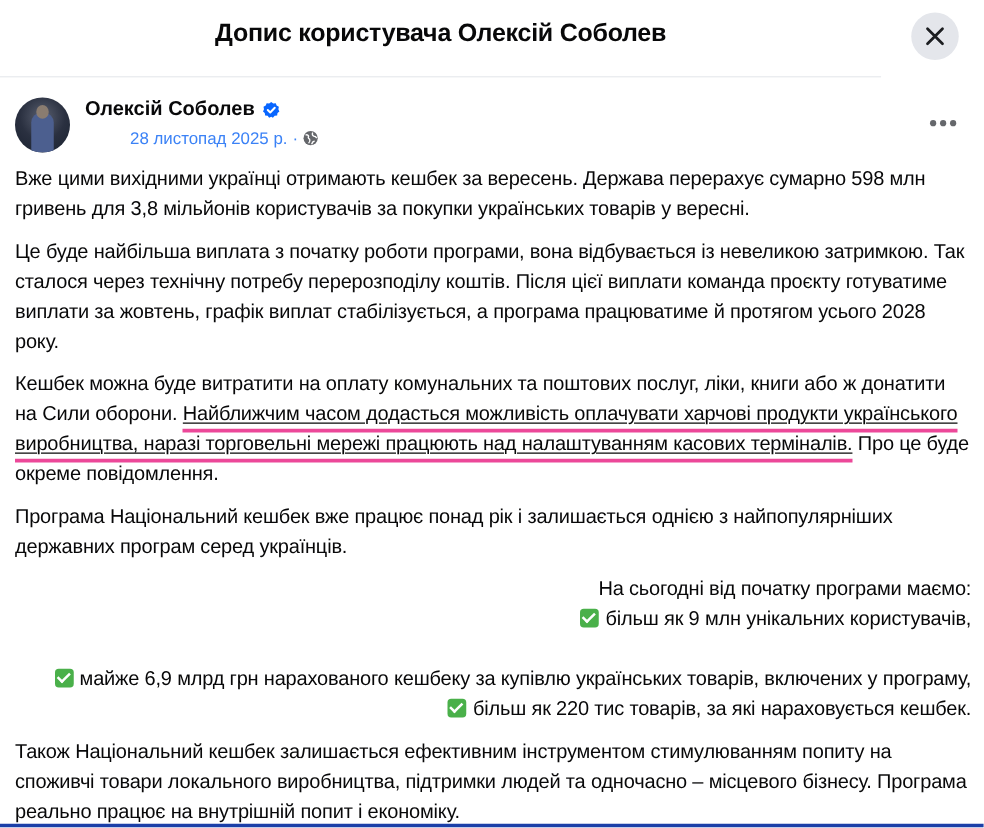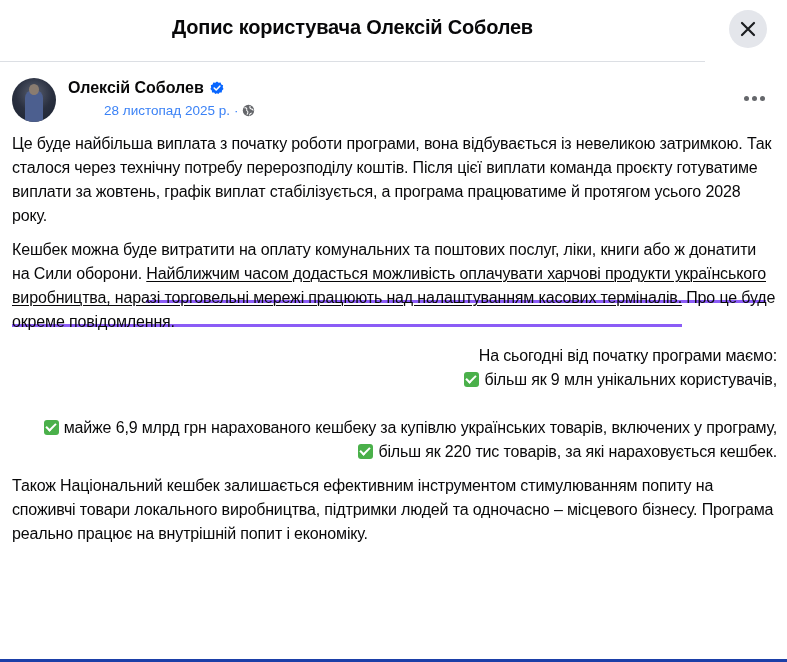--- a/index.html
+++ b/index.html
@@ -16,21 +16,21 @@
   .avatar .fig { position:absolute; left:13px; top:12px; width:18px; height:32px; background:#4c5f8f; border-radius:8px 8px 2px 2px; }
   .avatar .head { position:absolute; left:17px; top:6px; width:10px; height:11px; background:#8a7c70; border-radius:50%; }
   .name-row { position:absolute; left:56px; top:1px; display:flex; align-items:center; gap:6px; white-space:nowrap; }
   .name { font-size:16px; font-weight:bold; color:#080809; }
   .meta { position:absolute; left:56px; top:25px; display:flex; align-items:center; gap:4px; font-size:13.5px; color:#3b82f6; white-space:nowrap;margin-left:36px; }
   .more { position:absolute; left:740px; top:86px; width:28px; height:24px; display:flex; align-items:center; justify-content:center; gap:3px; cursor:pointer; }
   .more span { width:5px; height:5px; border-radius:50%; background:#65676b; display:block; }
   .body { position:absolute; left:12px; top:132px; width:765px; font-size:16px; line-height:24px; letter-spacing:-0.15px; }
   .body p { margin:0 0 10px 0; }
   .hl { text-decoration:underline; text-decoration-thickness:1px; text-underline-offset:2px;
-        border-bottom:3px solid #8b5cf6; padding-bottom:18px; }
+        border-bottom:3px solid #ec4899; padding-bottom:3px; }
   .check { display:inline-block; width:15px; height:15px; background:#4ab04a; border-radius:3px; vertical-align:-2px; margin-right:5px;
            position:relative; }
   .check::after { content:""; position:absolute; left:4px; top:1px; width:4px; height:8px; border:solid #fff; border-width:0 2px 2px 0; transform:rotate(45deg); }
   .bottom-bar { position:absolute; left:0; top:659px; width:787px; height:3px; background:#1b3fa8; }
 </style>
 </head>
 <body>
 
 <div class="header">
   <div class="title">Допис користувача Олексій Соболев</div>
@@ -63,24 +63,26 @@
   </div>
 </div>
 
 <div class="more">
   <span></span>
     <span></span>
     <span></span>
 </div>
 
 <div class="body">
+  <p>Вже цими вихідними українці отримають кешбек за вересень. Держава перерахує сумарно 598 млн гривень для 3,8 мільйонів користувачів за покупки українських товарів у вересні.</p>
   <p>Це буде найбільша виплата з початку роботи програми, вона відбувається із невеликою затримкою. Так сталося через технічну потребу перерозподілу коштів. Після цієї виплати команда проєкту готуватиме виплати за жовтень, графік виплат стабілізується, а програма працюватиме й протягом усього 2028 року.</p>
   <p>
     <span>Кешбек можна буде витратити на оплату комунальних та поштових послуг, ліки, книги або ж донатити на Сили оборони. </span><span class="hl">Найближчим часом додасться можливість оплачувати харчові продукти українського виробництва, наразі торговельні мережі працюють над налаштуванням касових терміналів.</span><span> Про це буде окреме повідомлення.</span>
   </p>
+  <p>Програма Національний кешбек вже працює понад рік і залишається однією з найпопулярніших державних програм серед українців.</p>
   <p style="margin-bottom:10px;text-align:right;">
     <span>На сьогодні від початку програми маємо:</span><br>
     <span><span class="check"></span><span>більш як 9 млн унікальних користувачів,</span></span><br>
     <br>
     <span><span class="check"></span><span>майже 6,9 млрд грн нарахованого кешбеку за купівлю українських товарів, включених у програму,</span></span><br>
     <span><span class="check"></span><span>більш як 220 тис товарів, за які нараховується кешбек.</span></span>
   </p>
   <p>Також Національний кешбек залишається ефективним інструментом стимулюванням попиту на споживчі товари локального виробництва, підтримки людей та одночасно – місцевого бізнесу. Програма реально працює на внутрішній попит і економіку.</p>
 </div>
 

